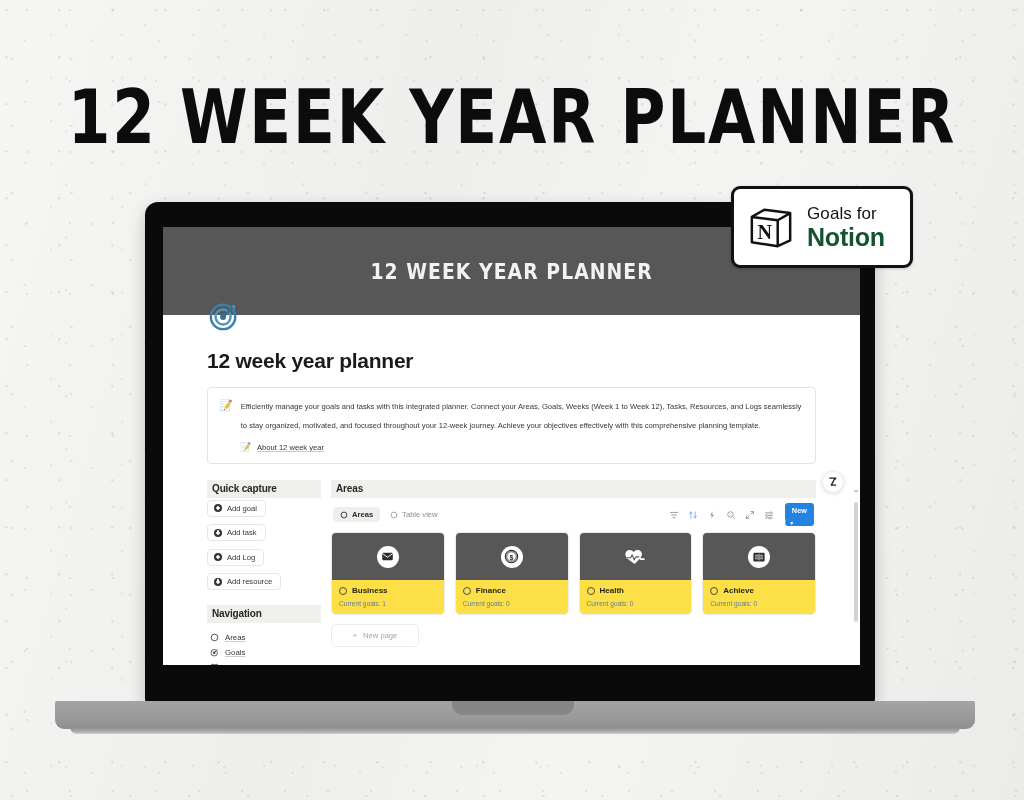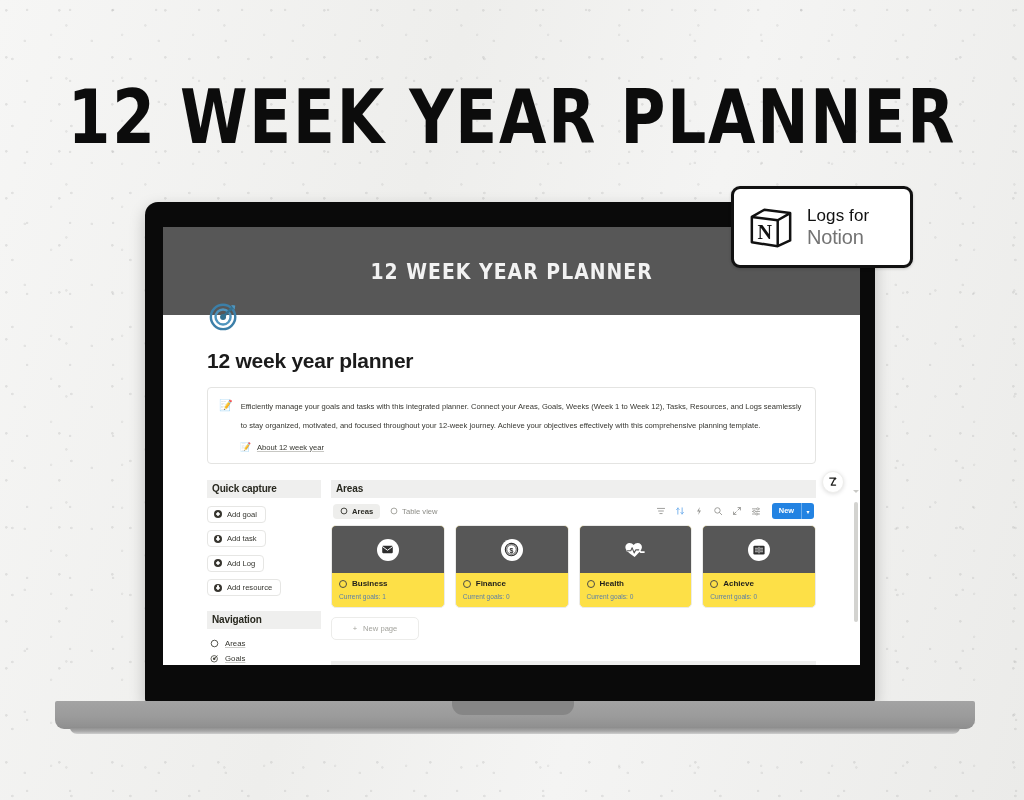--- a/index.html
+++ b/index.html
@@ -54,21 +54,21 @@
     z-index: 40;
     box-shadow: 0 1px 3px rgba(0,0,0,.18);
   }
   #notion-badge .nb-cube { width: 46px; height: 46px; flex: 0 0 auto; }
   #notion-badge .nb-text { line-height: 1; }
   #notion-badge .nb-made {
     font-size: 17px; font-weight: 400; color: #111; letter-spacing: .1px;
     display: block; margin-bottom: 3px;
   }
   #notion-badge .nb-notion {
-    font-size: 20px; font-weight: 400; color: #737373; letter-spacing: -.2px;
+    font-size: 25px; font-weight: 700; color: #14532d; letter-spacing: -.2px;
     display: block;
   }
 
   
   #laptop { position: absolute; left: 0; top: 0; width: 1024px; height: 800px; }
 
   #laptop-lid {
     position: absolute;
     left: 145px; top: 202px;
     width: 730px; height: 500px;
@@ -169,21 +169,21 @@
   .col-left  { width: 114px; flex: 0 0 114px; }
   .col-right { flex: 1 1 auto; min-width: 0; }
 
   .sec-head {
     background: #efefee;
     font-size: 10px; font-weight: 700; color: #28281f;
     padding: 3px 5px 4px 5px;
     letter-spacing: -.15px;
   }
 
-  .qc-list { padding-top: 6px; }
+  .qc-list { }
   .qc-btn {
     display: inline-flex; align-items: center; gap: 5px;
     border: 1px solid #e6e6e4; border-radius: 4px;
     padding: 3px 8px 3px 6px;
     font-size: 7.6px; color: #35352f;
     margin-bottom: 6px;
   }
   .qc-btn .dot-icon {
     width: 8px; height: 8px; border-radius: 50%;
     background: #37352f; position: relative; flex: 0 0 auto;
@@ -224,20 +224,21 @@
     font-size: 7.6px; color: #8c8c86;
     padding: 3px 7px; border-radius: 4px; white-space: nowrap;
   }
   .db-tab.active { background: #eeeeec; color: #2c2c26; font-weight: 700; }
   .db-tools { display: flex; align-items: center; gap: 9px; flex: 0 0 auto; }
   .tool-ico { width: 10px; height: 10px; opacity: .62; }
   .new-btn {
     display: inline-flex; align-items: stretch;
     background: #2383e2; border-radius: 3px; overflow: hidden;
     margin-left: 2px;
+    flex-direction: column;
   }
   .new-btn .nb-main {
     color: #fff; font-size: 7.4px; font-weight: 700;
     padding: 3px 7px 4px 7px;
   }
   .new-btn .nb-caret {
     border-left: 1px solid rgba(255,255,255,.35);
     display: flex; align-items: center; justify-content: center;
     width: 13px; color: #fff; font-size: 6px;
   }
@@ -569,18 +570,18 @@
   </div>
 
   <div id="notion-badge">
     <svg class="nb-cube" viewBox="0 0 48 48">
       <path d="M4 13.5 L17 6 L44 9.5 L44 38 L31 44 L4 40 Z" fill="#ffffff" stroke="#111111" stroke-width="2.6" stroke-linejoin="round"></path>
       <path d="M4 13.5 L31 17 L44 9.5" fill="none" stroke="#111111" stroke-width="2.6" stroke-linejoin="round"></path>
       <path d="M31 17 L31 44" fill="none" stroke="#111111" stroke-width="2.6" stroke-linejoin="round"></path>
       <text x="17.5" y="36" font-size="21" font-weight="700" text-anchor="middle" fill="#111111" font-family="Liberation Serif, serif">N</text>
     </svg>
     <span class="nb-text">
-      <span class="nb-made">Logs for</span>
+      <span class="nb-made">Goals for</span>
       <span class="nb-notion">Notion</span>
     </span>
   </div>
 
 </div>
 
 </body></html>

